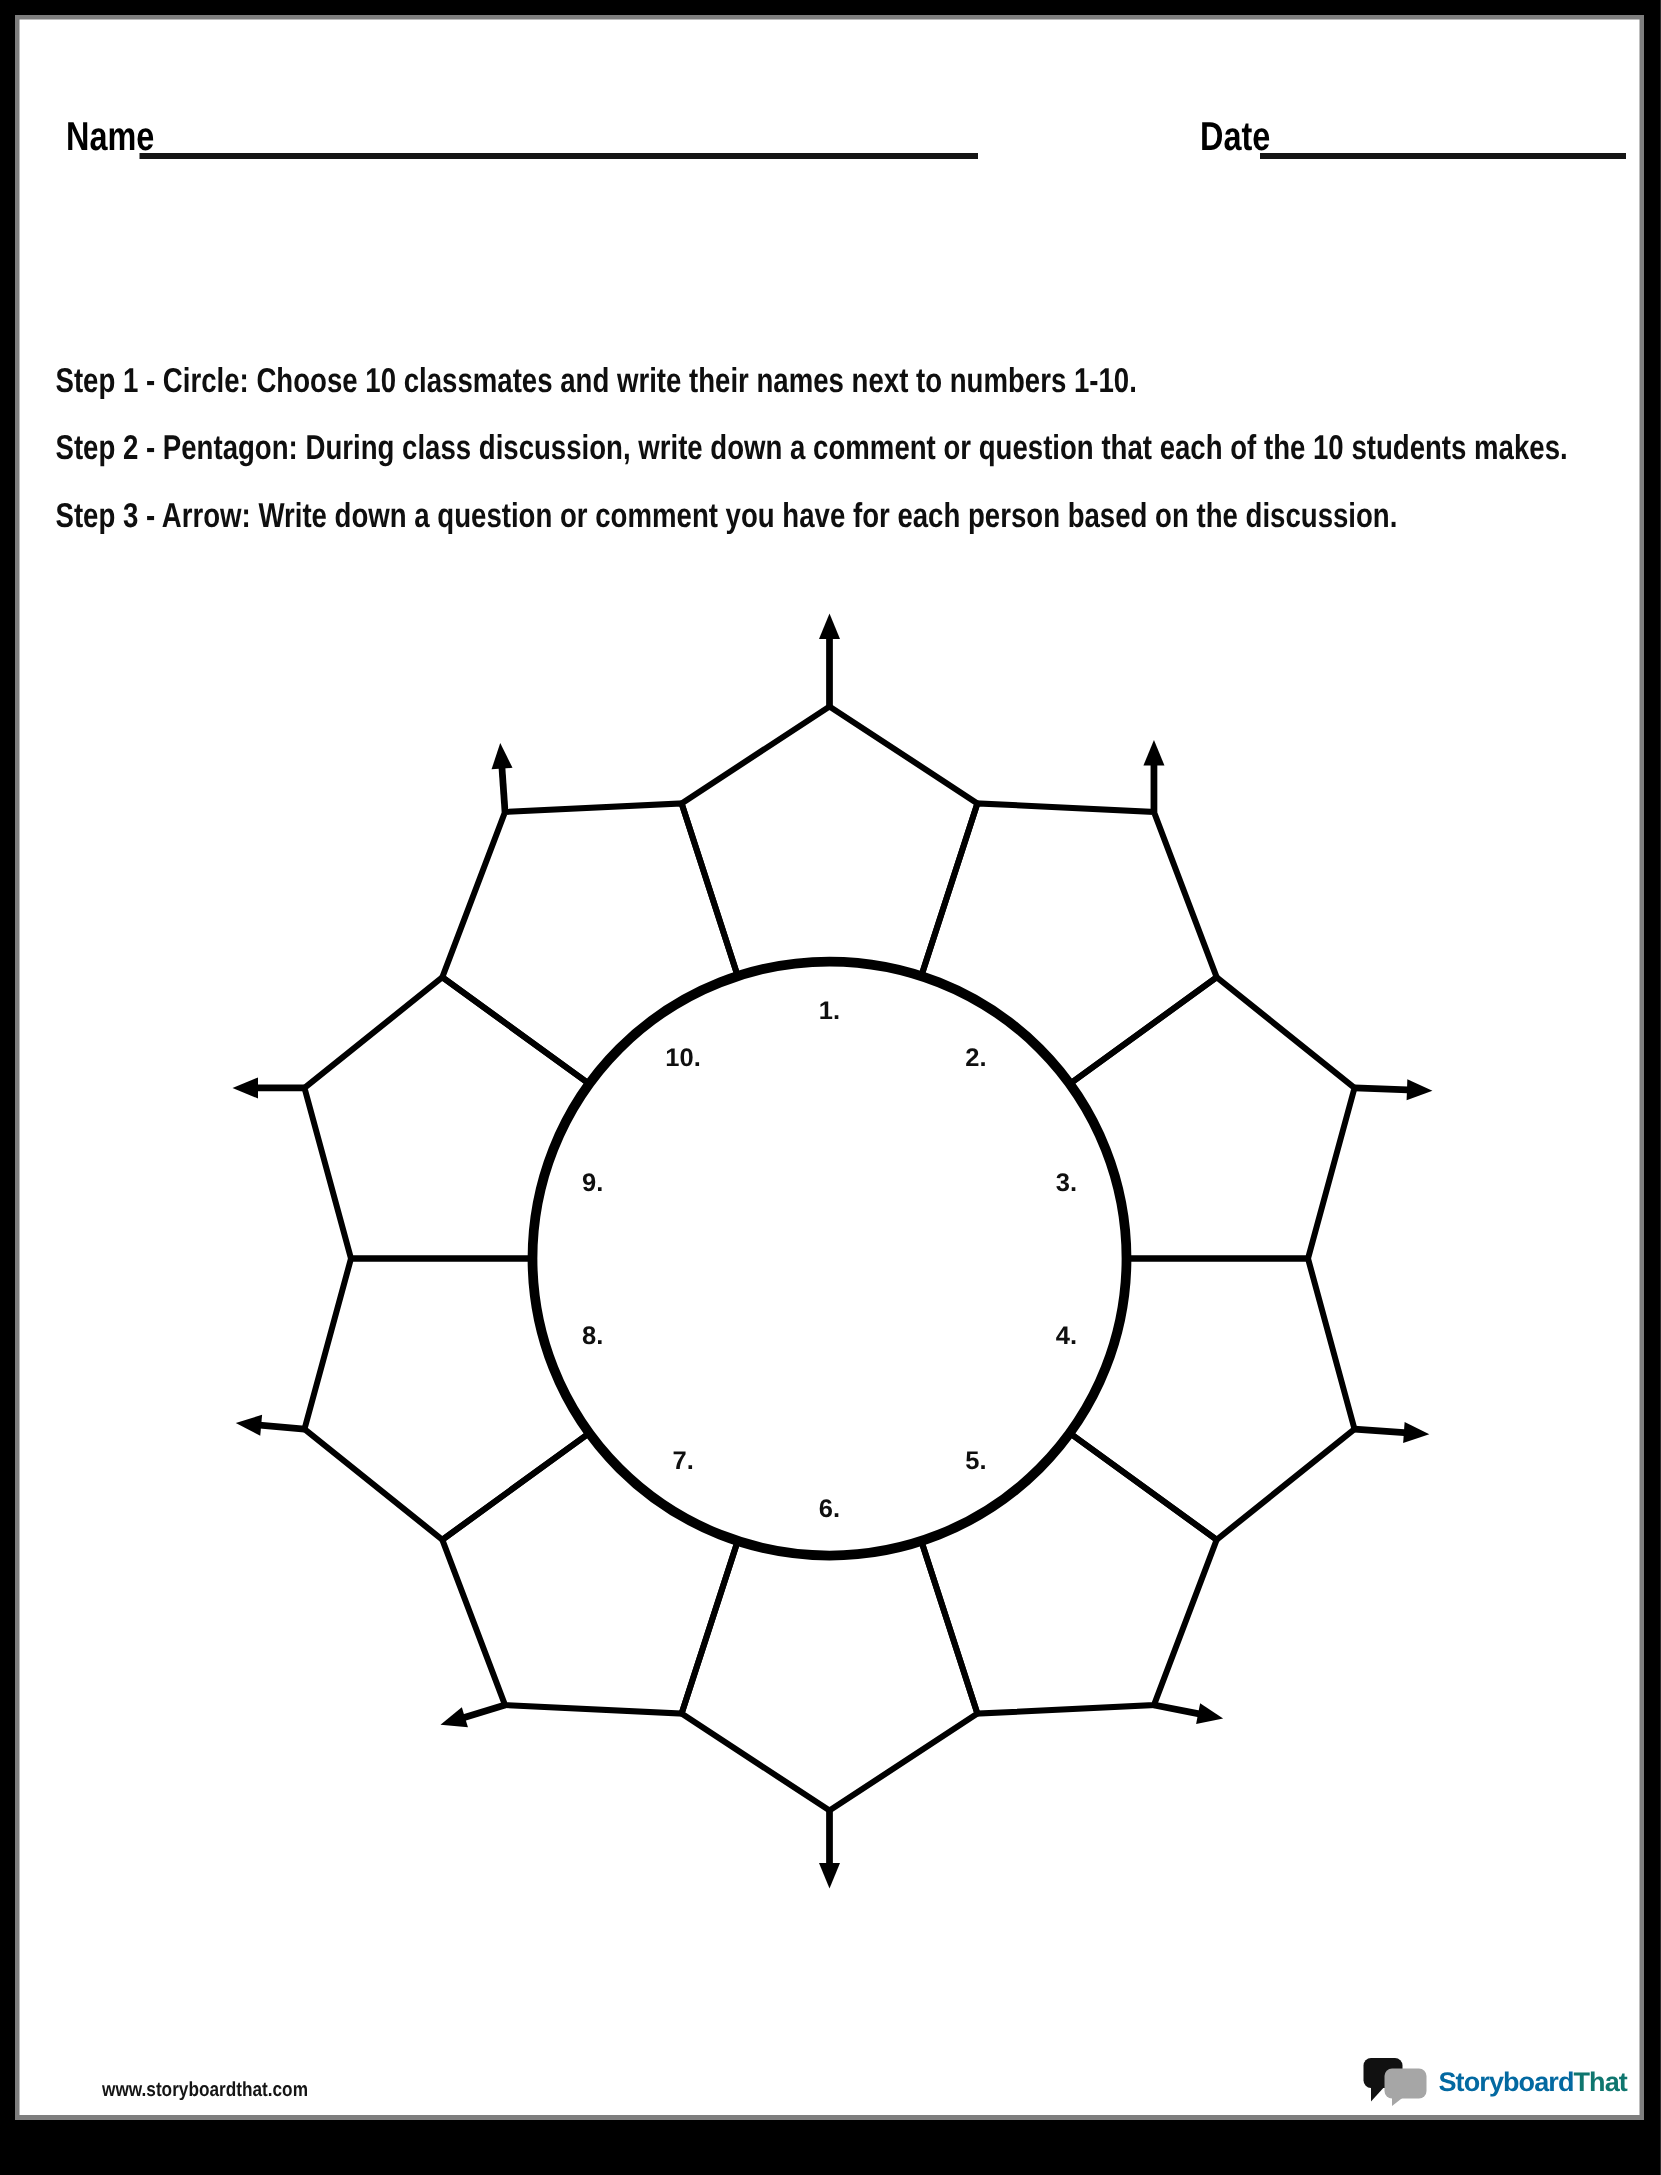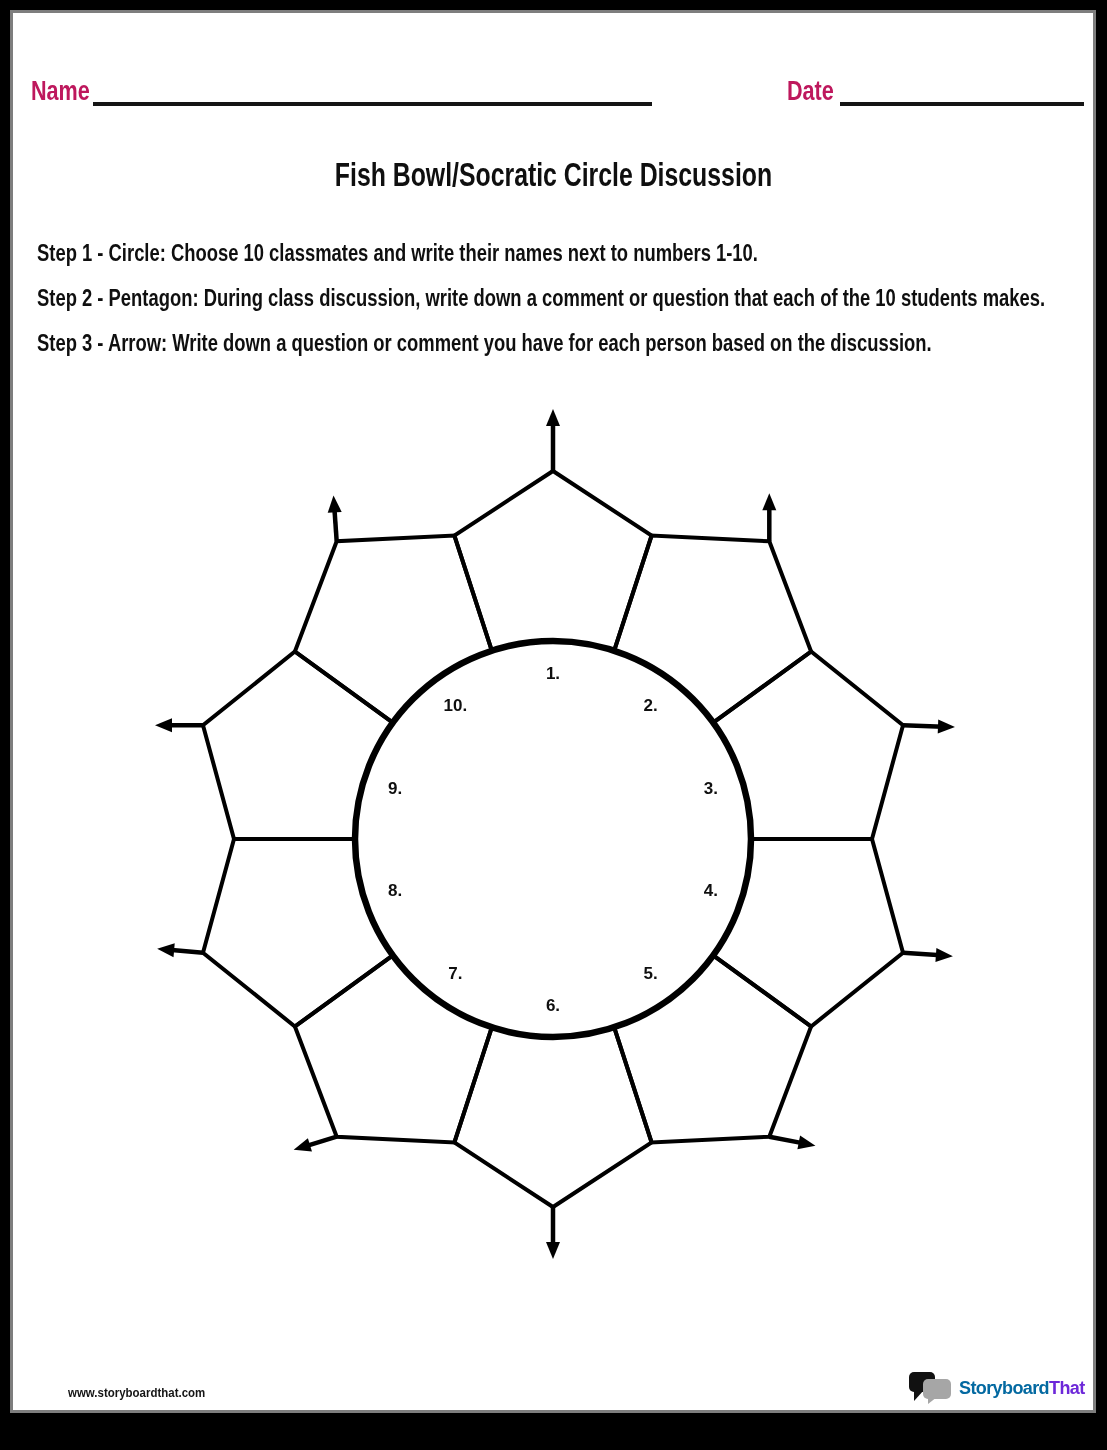--- a/index.html
+++ b/index.html
@@ -18,22 +18,22 @@
     left: 10px; top: 10px;
     width: 1080px; height: 1397px;
     background: #fff;
     border: 3px solid #7e7e7e;
     overflow: hidden;
   }
   .cond { transform: scaleX(0.8); transform-origin: 0 0; display: inline-block; white-space: nowrap; }
 
   .name-label, .date-label {
     position: absolute;
-    font-size: 27px; font-weight: bold; color: #be185d;
-    line-height: 27px; top: 65px;
+    font-size: 27px; font-weight: bold; color: #000000;
+    line-height: 27px; top: 65px; margin-left: 13px;
   }
   .name-label { left: 18px; }
   .date-label { left: 774px; }
   .blank-line {
     position: absolute; top: 89px; height: 0;
     border-top: 4px solid #151515;
   }
   .name-line { left: 80px; width: 559px; }
   .date-line { left: 827px; width: 244px; }
 
@@ -83,21 +83,20 @@
 
 <div class="canvas">
   <div class="page">
 
     <div class="name-label"><span class="cond">Name</span></div>
     <div class="blank-line name-line"></div>
 
     <div class="date-label"><span class="cond">Date</span></div>
     <div class="blank-line date-line"></div>
 
-    <h1 class="title"><span class="cond-c">Fish Bowl/Socratic Circle Discussion</span></h1>
 
     <div class="steps">
       <p>Step 1 - Circle: Choose 10 classmates and write their names next to numbers 1-10.</p>
       <p>Step 2 - Pentagon: During class discussion, write down a comment or question that each of the 10 students makes.</p>
       <p>Step 3 - Arrow: Write down a question or comment you have for each person based on the discussion.</p>
     </div>
 
     <svg class="diagram" viewBox="0 0 1080 1397" xmlns="http://www.w3.org/2000/svg">
         <path d="M 478.8 637.7 L 441.4 522.6 L 540.0 458.0 L 638.6 522.6 L 601.2 637.7" fill="none" stroke="#000000" stroke-width="4" stroke-linejoin="miter"></path>
         <g transform="translate(540.0,458.0) rotate(-90)">
@@ -165,18 +164,18 @@
     <div class="footer-url"><span class="cond" style="transform:scaleX(0.85)">www.storyboardthat.com</span></div>
 
     <div class="logo">
       <svg width="48" height="34" viewBox="0 0 48 34" xmlns="http://www.w3.org/2000/svg">
         <rect x="2" y="1" width="26" height="20" rx="5" fill="#111111"></rect>
         <path d="M7 19 L7 30 L17 19 Z" fill="#111111"></path>
         <rect x="16" y="8" width="28" height="20" rx="5" fill="#a6a6a6"></rect>
         <path d="M21 26 L21 33 L30 26 Z" fill="#a6a6a6"></path>
       </svg>
       <div class="logo-text">
-        <span style="color:#0369a1">Storyboard</span><span style="color:#6d28d9">That</span>
+        <span style="color:#0369a1">Storyboard</span><span style="color:#0f766e">That</span>
       </div>
     </div>
 
   </div>
 </div>
 
 </body></html>

